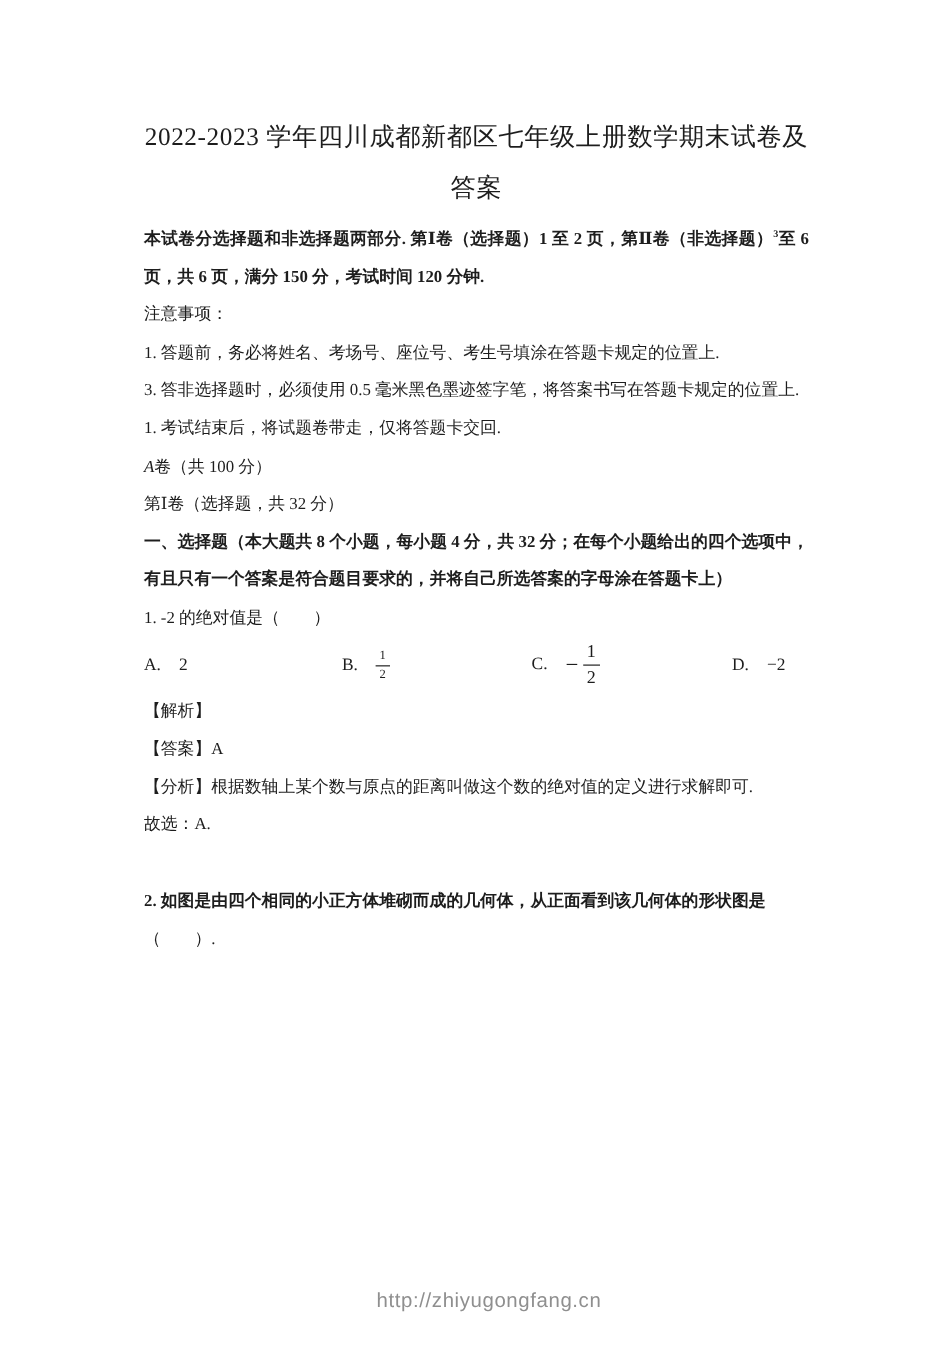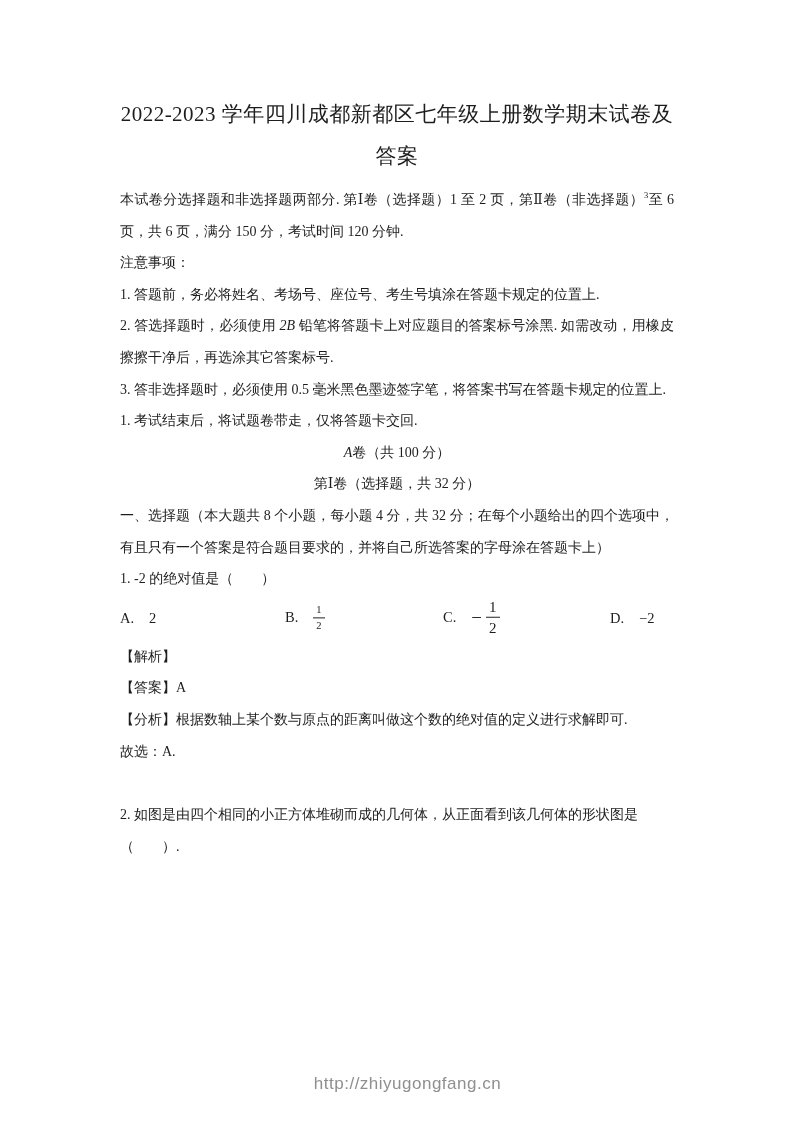--- a/index.html
+++ b/index.html
@@ -27,22 +27,22 @@
     margin: 0 0 7px 0;
     letter-spacing: 0.5px;
   }
   h1.title span { display: block; }
   p.ln {
     font-size: 14px;
     line-height: 31.6px;
     margin: 0;
     white-space: normal;
   }
-  .justify { text-align: justify; }
-  .center { text-align: center; }
+  .justify { text-align: justify; font-weight: bold; }
+  .center { text-align: left; }
   sup.pagenum {
     font-size: 8.5px;
     vertical-align: super;
     line-height: 0;
   }
   i.var { font-style: italic; font-family: "Liberation Serif", serif; }
   .options {
     position: relative;
     height: 46px;
     font-size: 14.5px;
@@ -95,21 +95,20 @@
       <span>2022-2023 学年四川成都新都区七年级上册数学期末试卷及</span>
       <span>答案</span>
     </h1>
 
     <p class="ln justify"><span>本试卷分选择题和非选择题两部分. 第Ⅰ卷（选择题）1 至 2 页，第Ⅱ卷（非选择题）</span><sup class="pagenum">3</sup><span>至 6 页，共 6 页，满分 150 分，考试时间 120 分钟.</span></p>
 
     <p class="ln">注意事项：</p>
 
     <p class="ln">1. 答题前，务必将姓名、考场号、座位号、考生号填涂在答题卡规定的位置上.</p>
 
-    <p class="ln justify"><span>2. 答选择题时，必须使用 </span><i class="var">2B</i><span> 铅笔将答题卡上对应题目的答案标号涂黑. 如需改动，用橡皮擦擦干净后，再选涂其它答案标号.</span></p>
 
     <p class="ln">3. 答非选择题时，必须使用 0.5 毫米黑色墨迹签字笔，将答案书写在答题卡规定的位置上.</p>
 
 
     <p class="ln">1. 考试结束后，将试题卷带走，仅将答题卡交回.</p>
 
     <p class="ln center"><i class="var">A</i><span>卷（共 100 分）</span></p>
 
     <p class="ln center">第Ⅰ卷（选择题，共 32 分）</p>
 

